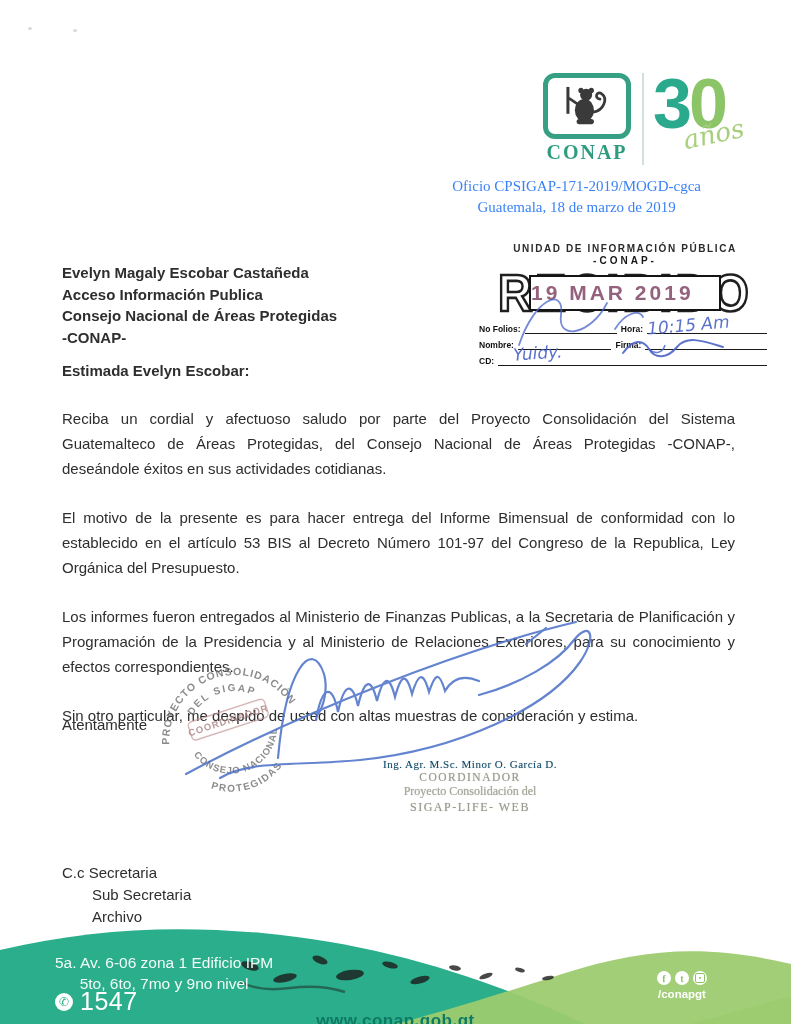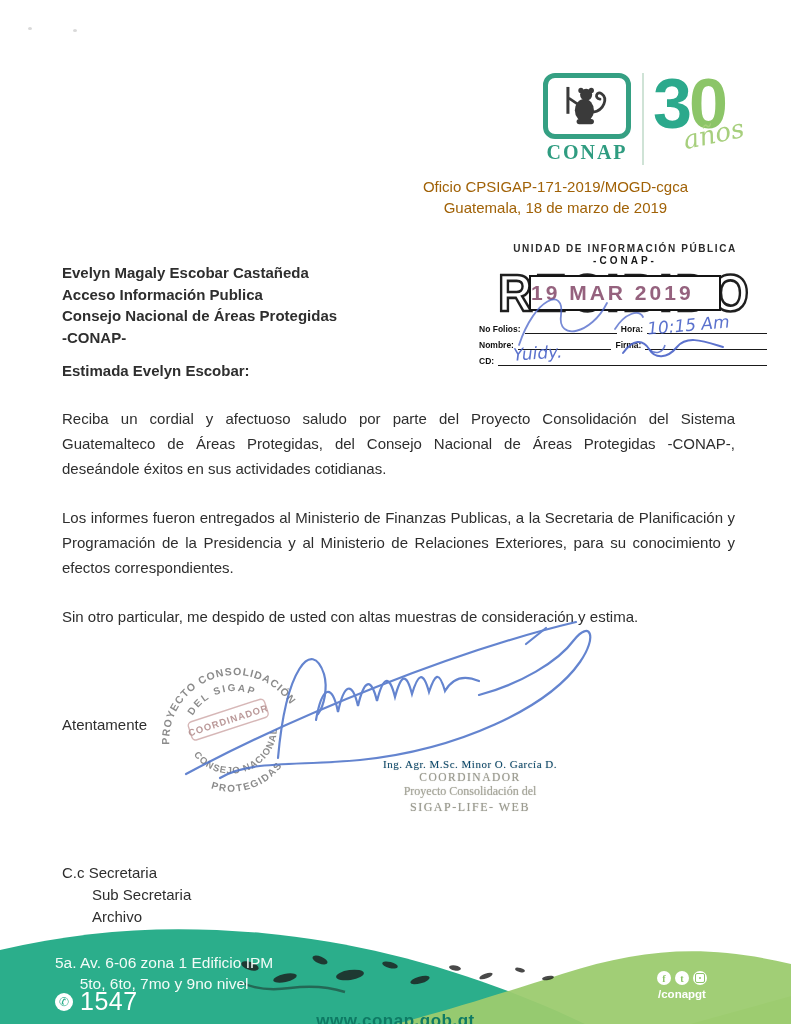--- a/index.html
+++ b/index.html
@@ -19,21 +19,21 @@
   .conap-word{font-family:"Liberation Serif", serif;font-weight:bold;font-size:20px;
     letter-spacing:2px;color:#2f9c80;margin-top:2px;}
   .logo-divider{width:2px;height:92px;background:#cfe3d6;margin:0 9px 0 11px;}
   .anniv{position:relative;line-height:1;margin-top:-4px;}
   .anniv .d1{font-size:70px;font-weight:800;color:#2ba98c;letter-spacing:-3px;}
   .anniv .d2{font-size:70px;font-weight:800;color:#8cc568;}
   .anniv .anios{position:absolute;right:-16px;bottom:-8px;font-family:"DejaVu Serif", serif;
     font-style:italic;font-size:26px;color:#a7cf7d;transform:rotate(-12deg);}
 
   
-  .oficio{right:103px;top:176px;text-align:center;font-size:15px;line-height:21px;color:#a16207;}
+  .oficio{right:90px;top:176px;text-align:center;font-size:15px;line-height:21px;color:#3b82f6;font-family:Liberation Serif, serif;}
 
   
   .stamp{left:479px;top:243px;width:292px;color:#161616;}
   .stamp-header{font-size:10px;font-weight:bold;letter-spacing:1.6px;text-align:center;color:#2b2b2b;}
   .stamp-sub{font-size:10px;font-weight:bold;letter-spacing:3px;text-align:center;margin-top:1px;}
   .stamp-big{font-size:47px;font-weight:800;letter-spacing:3px;line-height:50px;text-align:center;
     color:transparent;-webkit-text-stroke:2.4px #1f1f1f;transform:scaleY(1.12);margin-top:2px;
     white-space:nowrap;}
   .date-box{position:absolute;left:50px;top:32px;width:188px;height:32px;background:#fff;
     border:2px solid #141414;display:flex;align-items:center;justify-content:flex-start;}
@@ -160,20 +160,21 @@
   <div class="abs" style="left:62px;top:262px;font-weight:bold;font-size:15px;line-height:21.5px">
     <div>Evelyn Magaly Escobar Castañeda</div>
     <div>Acceso Información Publica</div>
     <div>Consejo Nacional de Áreas Protegidas</div>
     <div>-CONAP-</div>
   </div>
 
   <div class="abs letter-body">
     <div class="salutation">Estimada Evelyn Escobar:</div>
     <p>Reciba un cordial y afectuoso saludo por parte del Proyecto Consolidación del Sistema Guatemalteco de Áreas Protegidas, del Consejo Nacional de Áreas Protegidas -CONAP-, deseándole éxitos en sus actividades cotidianas.</p>
+    <p>El motivo de la presente es para hacer entrega del Informe Bimensual de conformidad con lo establecido en el artículo 53 BIS al Decreto Número 101-97 del Congreso de la Republica, Ley Orgánica del Presupuesto.</p>
     <p>Los informes fueron entregados al Ministerio de Finanzas Publicas, a la Secretaria de Planificación y Programación de la Presidencia y al Ministerio de Relaciones Exteriores, para su conocimiento y efectos correspondientes.</p>
     <p>Sin otro particular, me despido de usted con altas muestras de consideración y estima.</p>
   </div>
 
   <div class="abs closing">Atentamente</div>
 
   <svg class="abs" style="left:150px;top:646px;transform:rotate(-18deg);opacity:.8" width="158" height="152" viewBox="0 0 158 152">
     <defs>
       <path id="arcTopOuter" d="M 13,96 A 66,66 0 1 1 145,96"></path>
       <path id="arcTopInner" d="M 31,94 A 48,48 0 1 1 127,94"></path>

